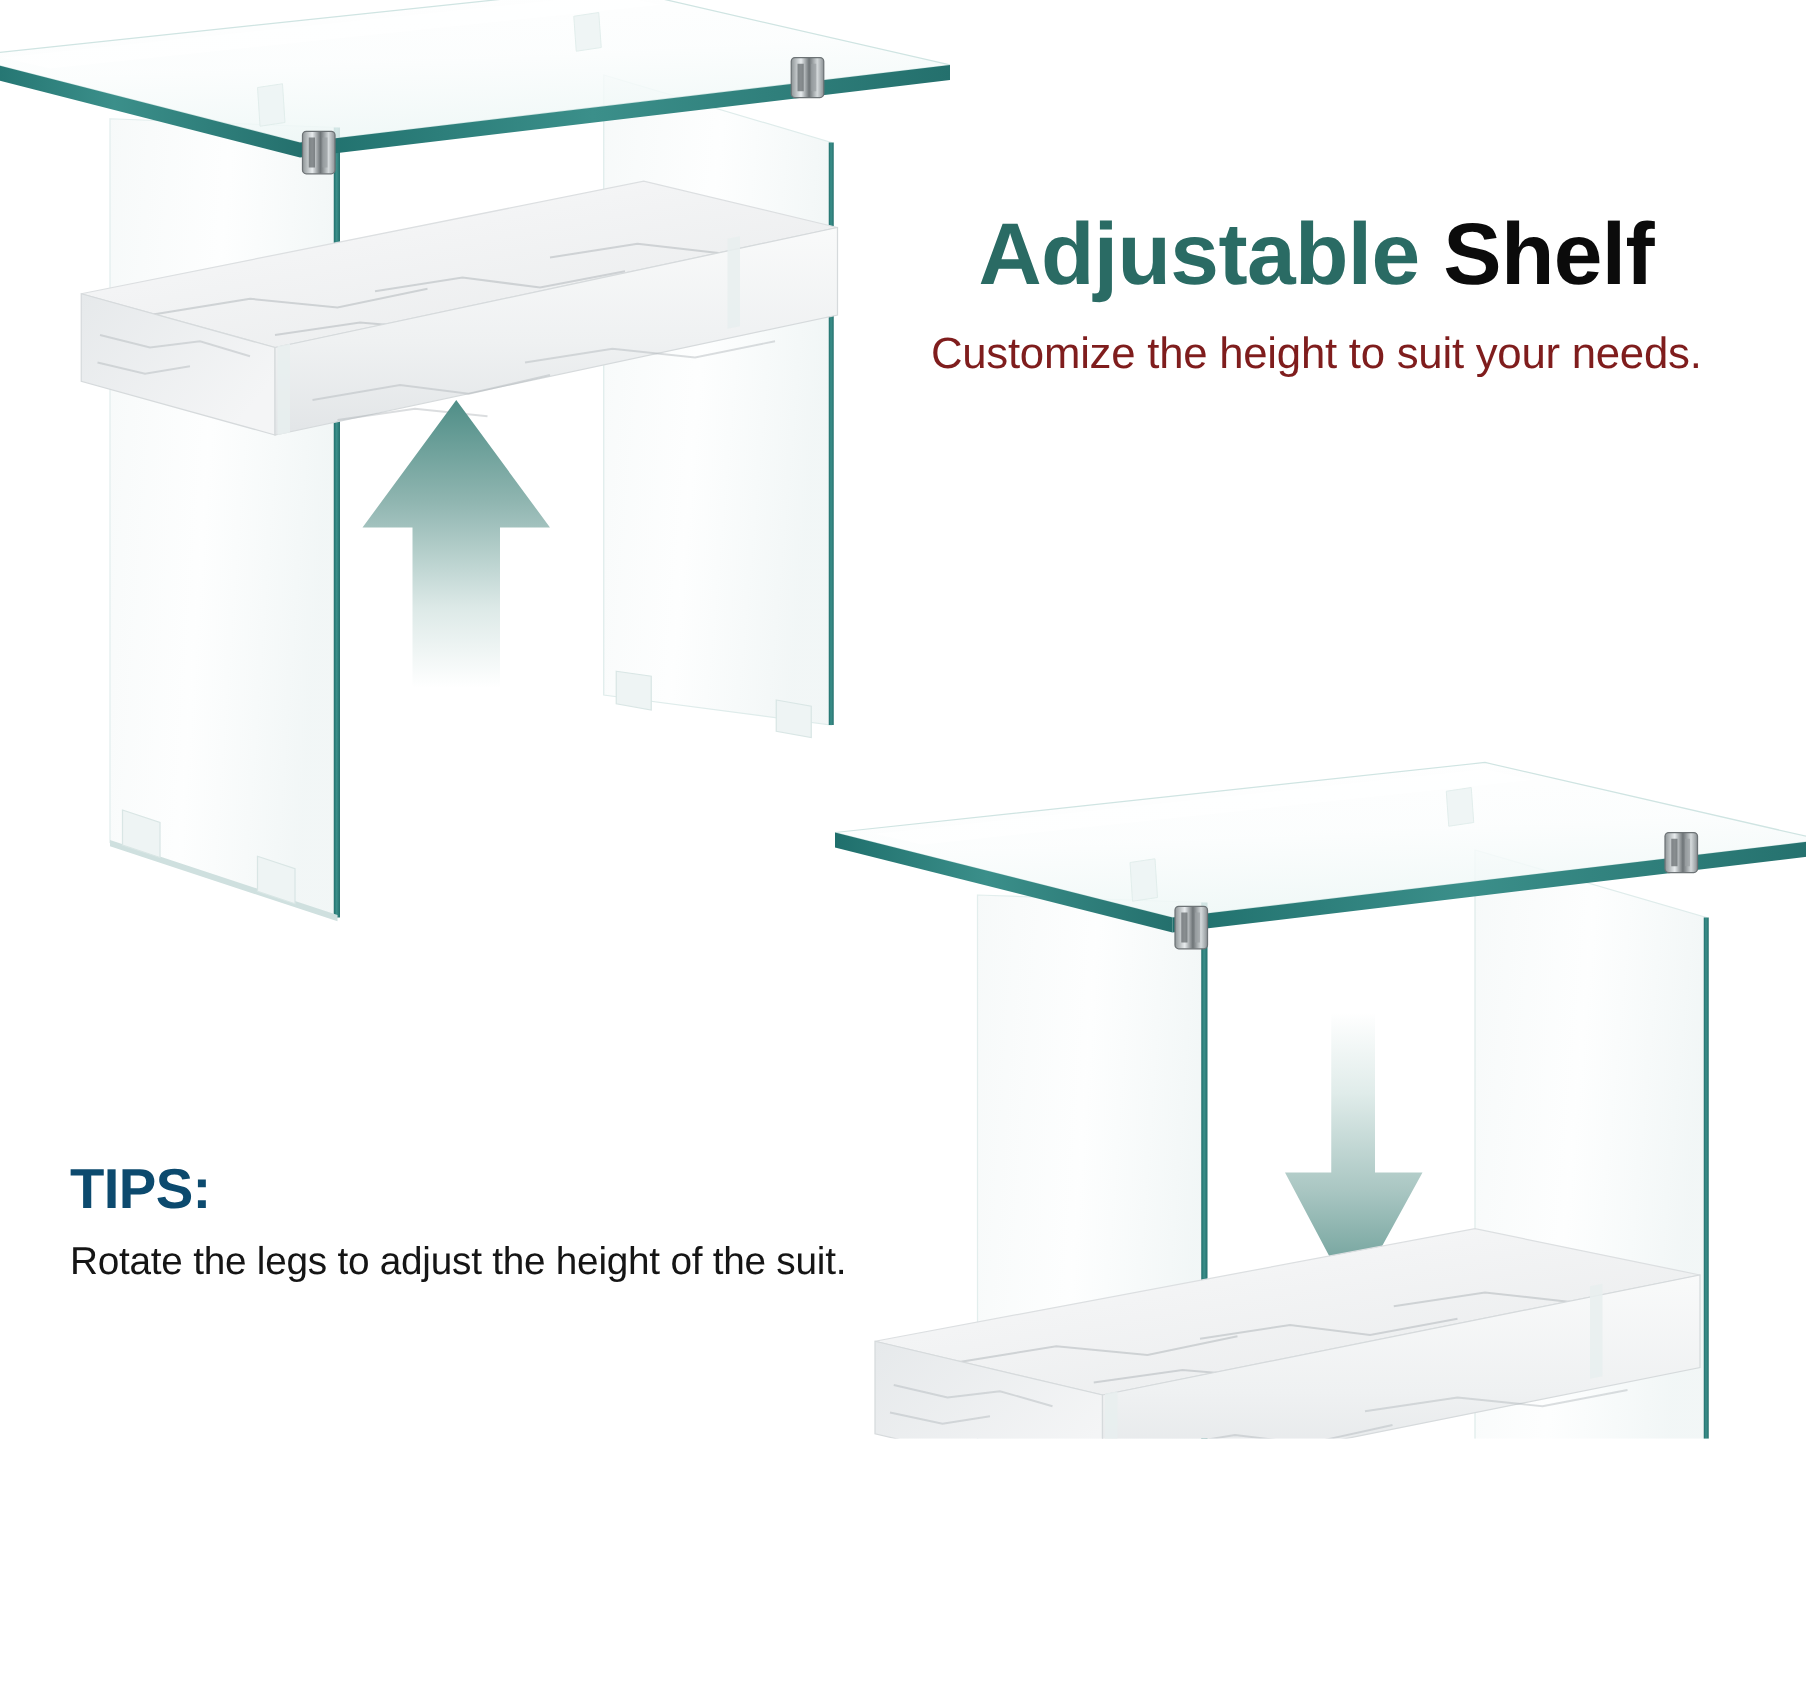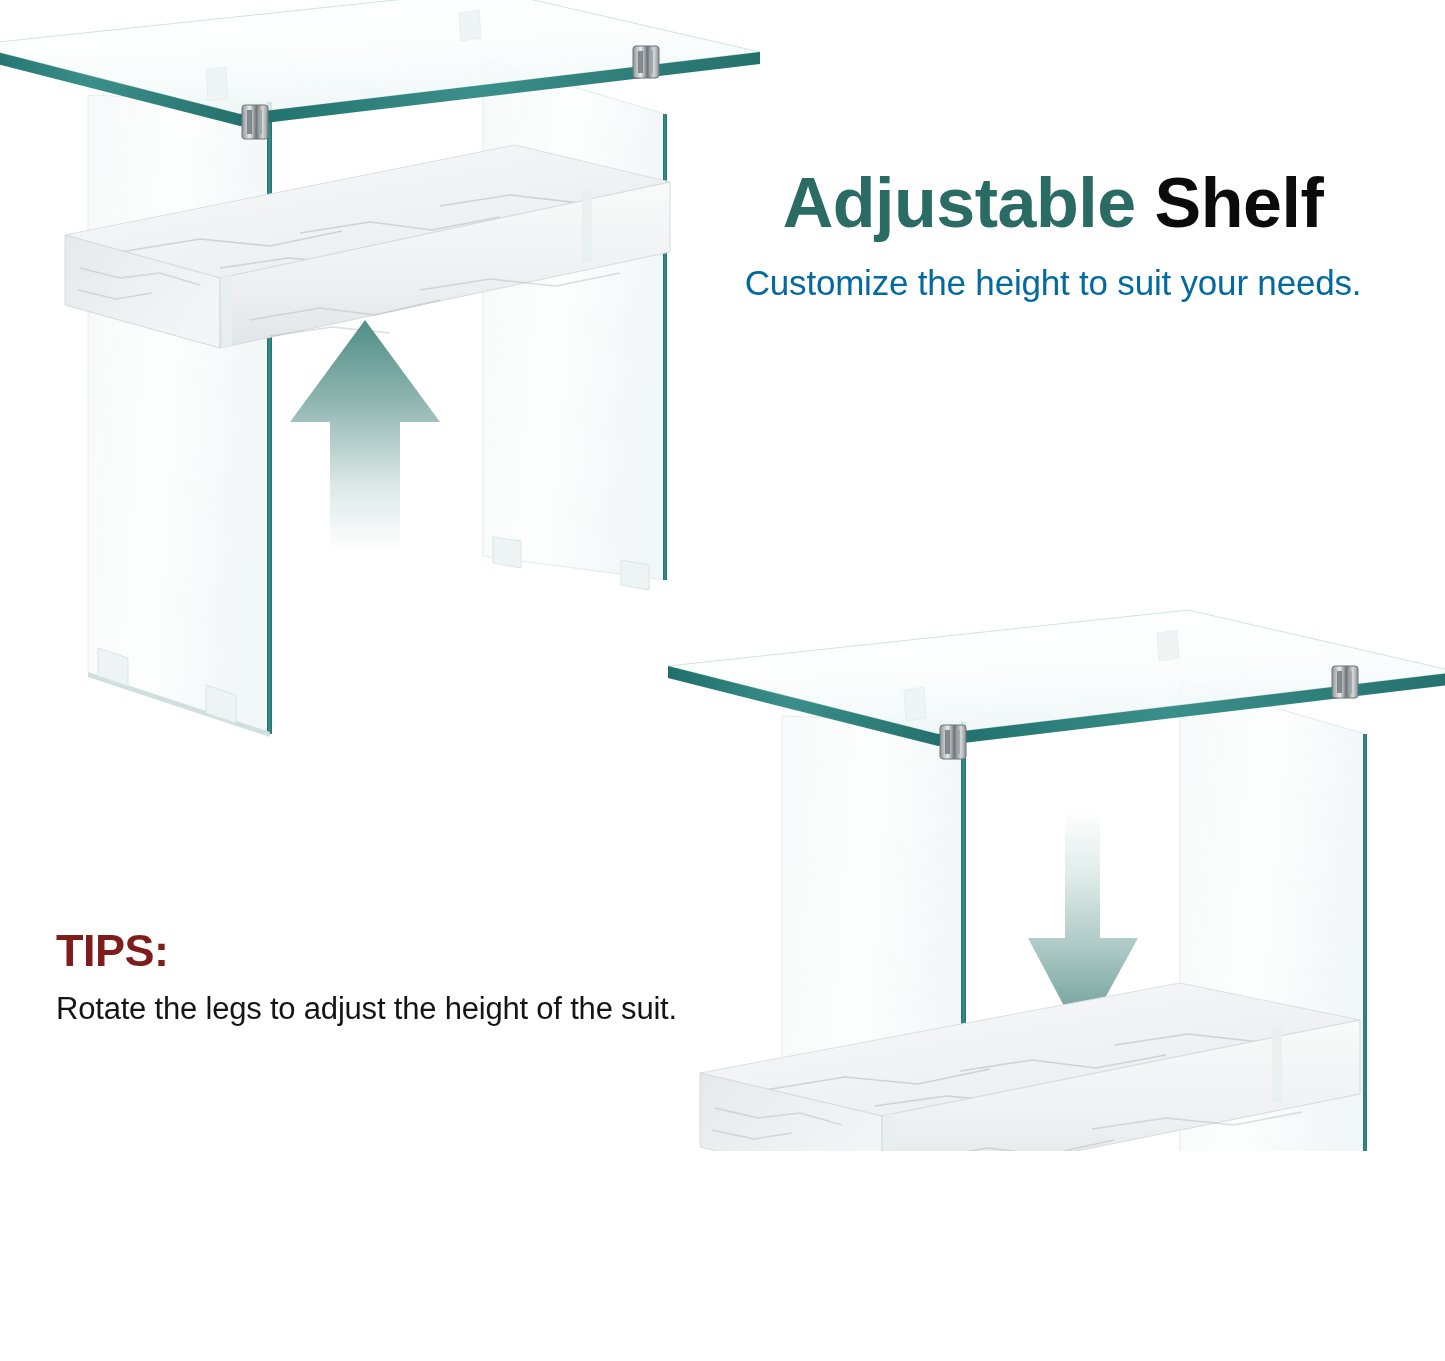--- a/index.html
+++ b/index.html
@@ -33,36 +33,36 @@
     letter-spacing: -0.5px;
     white-space: nowrap;
     margin: 0;
   }
   .t-teal { color: #2a6b64; }
   .t-black { color: #0b0b0b; }
   .headline-sub {
     margin: 24px 0 0 0;
     font-size: 35px;
     font-weight: 300;
-    color: #0369a1;
+    color: #7f1d1d;
     letter-spacing: -0.2px;
     white-space: nowrap;
   }
 
   
   .tips {
     position: absolute;
     left: 56px;
     top: 928px;
     width: 760px;
   }
   .tips-heading {
     font-size: 45px;
     font-weight: 700;
-    color: #7f1d1d;
+    color: #0c4a6e;
     letter-spacing: -0.5px;
     line-height: 1;
     margin: 0;
   }
   .tips-body {
     margin: 18px 0 0 0;
     font-size: 31px;
     font-weight: 300;
     color: #151515;
     letter-spacing: -0.2px;

